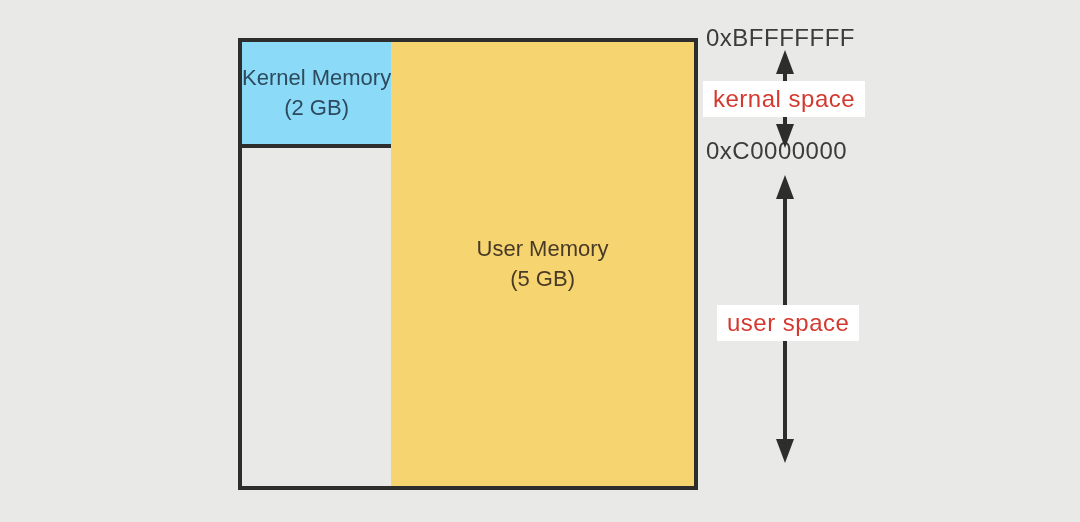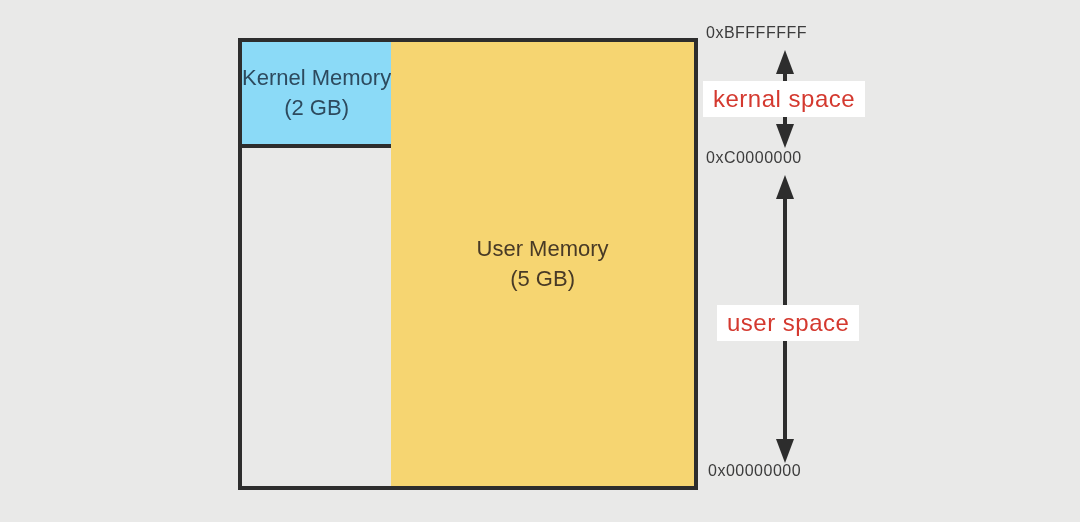--- a/index.html
+++ b/index.html
@@ -47,27 +47,27 @@
     border-bottom: 4px solid var(--border);
     color: var(--kernel-text);
   }
   .mem-user {
     flex: 1;
     background: var(--user-fill);
     color: var(--user-text);
   }
   .address {
     position: absolute;
-    font-size: 16px;
+    font-size: 24px;
     color: var(--address-text);
     white-space: nowrap;
     letter-spacing: 0.5px;
   }
   .addr-top    { left: 706px; top: 24px; }
-  .addr-middle { left: 706px; top: 149px; }
+  .addr-middle { left: 706px; top: 137px; }
   .addr-bottom { left: 708px; top: 462px; }
   .arrow-layer {
     position: absolute;
     left: 0; top: 0;
     width: 1080px; height: 522px;
     z-index: 1;
   }
   .space-label {
     position: absolute;
     z-index: 2;
@@ -92,21 +92,20 @@
       <div>(2 GB)</div>
     </div>
     <div class="mem-section mem-user">
       <div>User Memory</div>
       <div>(5 GB)</div>
     </div>
   </div>
 
   <div class="address addr-top">0xBFFFFFFF</div>
   <div class="address addr-middle">0xC0000000</div>
-  <div class="address addr-bottom">0x00000000</div>
 
   <svg class="arrow-layer" viewBox="0 0 1080 522">
     <g fill="#2d2d2d" stroke="#2d2d2d">
       <polygon points="785,50 776,74 794,74" stroke="none"></polygon>
       <line x1="785" y1="70" x2="785" y2="130" stroke-width="4"></line>
       <polygon points="785,148 776,124 794,124" stroke="none"></polygon>
     </g>
     <g fill="#2d2d2d" stroke="#2d2d2d">
       <polygon points="785,175 776,199 794,199" stroke="none"></polygon>
       <line x1="785" y1="193" x2="785" y2="445" stroke-width="4"></line>

